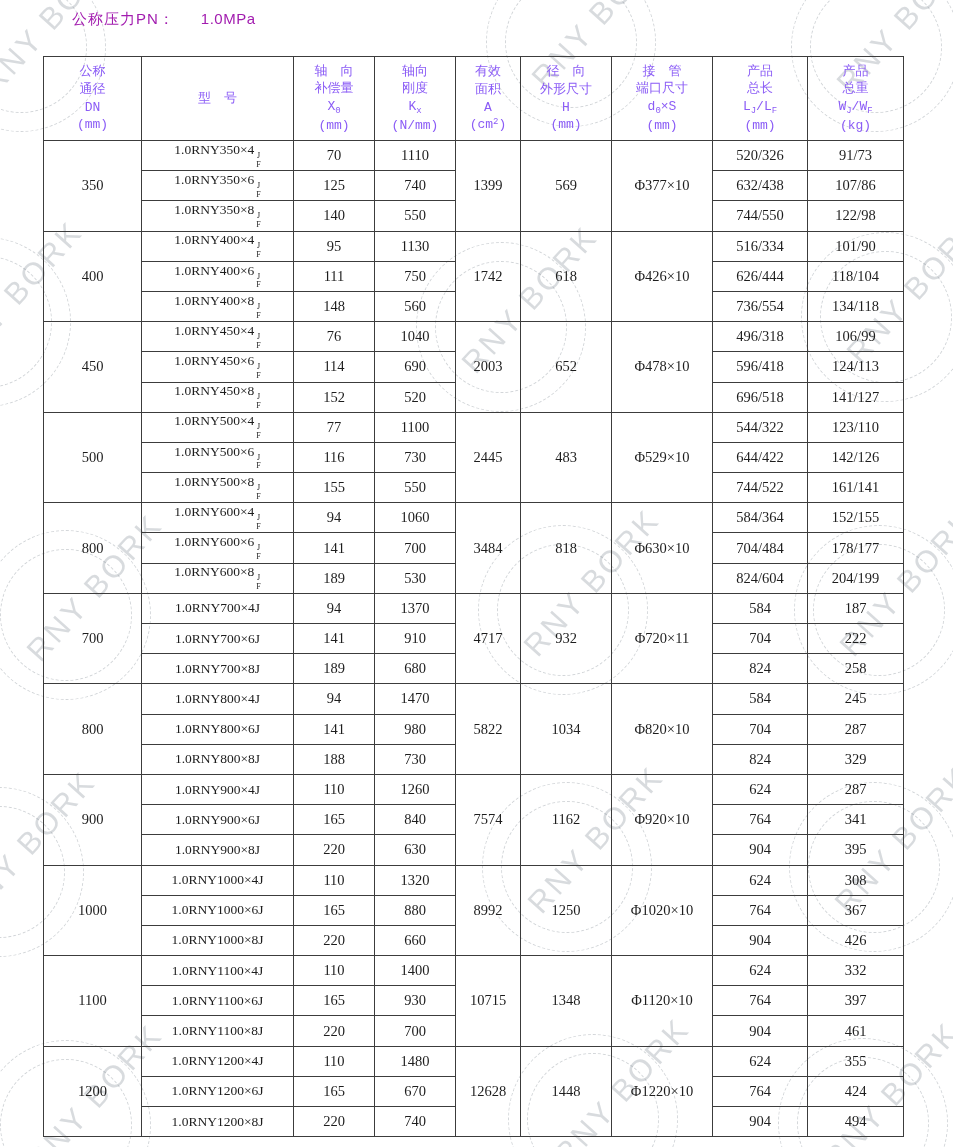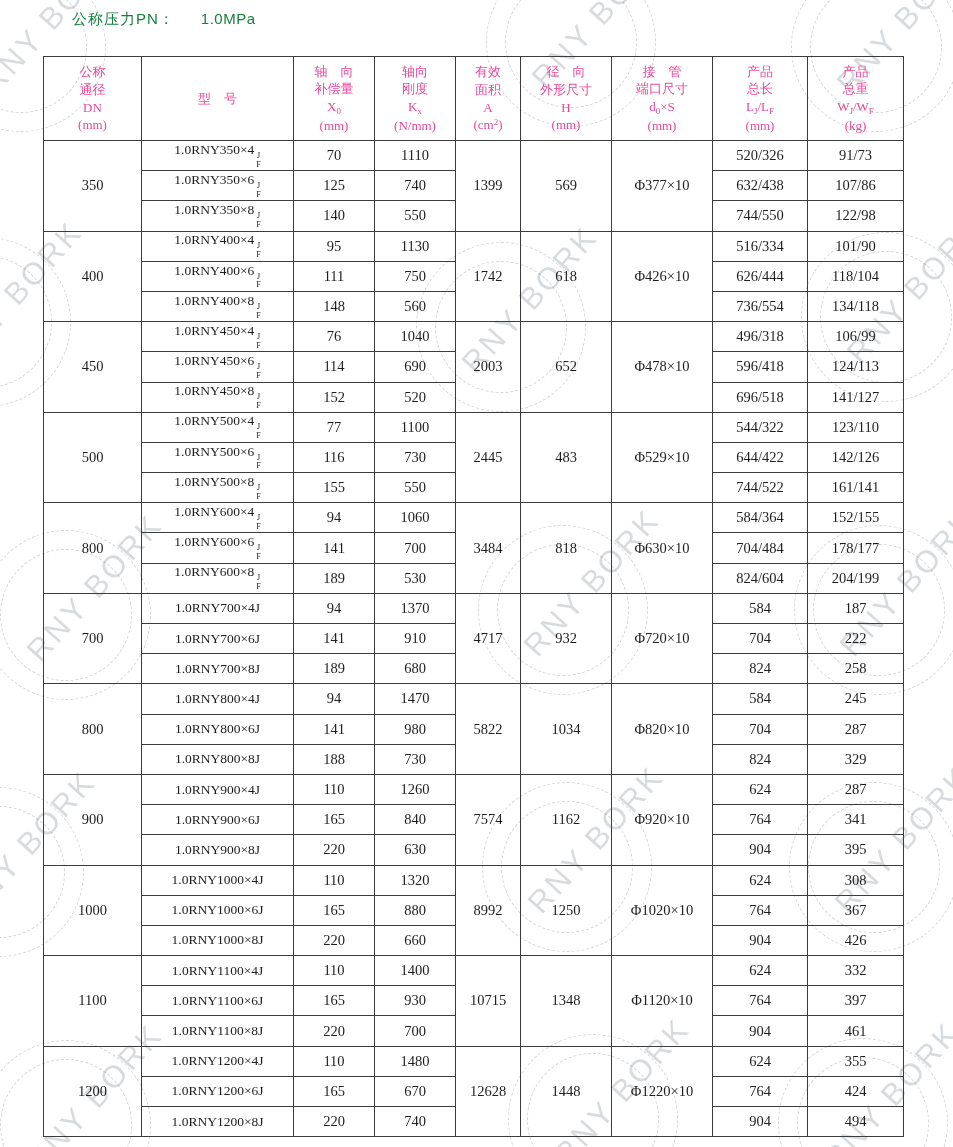--- a/index.html
+++ b/index.html
@@ -19,38 +19,38 @@
     font-size:31px;letter-spacing:3px;white-space:nowrap;
     color:rgba(125,135,145,0.30);
     font-family:"Liberation Sans","DejaVu Sans",sans-serif;
   }
   .wm-circle{position:absolute;border:1px dashed rgba(150,158,165,0.42);border-radius:50%;}
   .wm-circle.outer{width:168px;height:168px;left:6px;top:62px;}
   .wm-circle.inner{width:130px;height:130px;left:25px;top:81px;}
   
   .title{
     position:absolute;left:72px;top:10px;
-    font-size:15px;color:#15803d;letter-spacing:1px;
+    font-size:15px;color:#a21caf;letter-spacing:1px;
   }
   .title .val{margin-left:26px;letter-spacing:0.5px;}
   
   table.spec{
     position:absolute;left:43px;top:56px;width:860px;
     border-collapse:collapse;table-layout:fixed;
     background:transparent;
   }
   table.spec th, table.spec td{
     border:1px solid #3c3c3c;
     text-align:center;vertical-align:middle;
     padding:0 2px;overflow:hidden;
   }
   thead tr{height:84px;}
   th{
-    font-weight:normal;font-size:13px;color:#ec4899;line-height:1.35;
-    font-family:Liberation Serif, serif;
+    font-weight:normal;font-size:13px;color:#8b5cf6;line-height:1.35;
+    font-family:Liberation Mono, monospace;
   }
   tbody tr{height:30.2px;}
   td{
     font-family:"Liberation Serif","DejaVu Serif",serif;
     font-size:14.5px;color:#1d1d1d;
   }
   td.model{font-size:13.5px;}
   .sub{font-size:9px;vertical-align:-3px;}
   .sup{font-size:9px;vertical-align:4px;}
   .jf{
@@ -384,21 +384,21 @@
           <td>824/604</td>
           <td>204/199</td>
         </tr>
         <tr>
           <td rowspan="3">700</td>
           <td class="model">1.0RNY700×4J</td>
           <td>94</td>
           <td>1370</td>
           <td rowspan="3">4717</td>
           <td rowspan="3">932</td>
-          <td rowspan="3">Φ720×10</td>
+          <td rowspan="3">Φ720×11</td>
           <td>584</td>
           <td>187</td>
         </tr>
         <tr>
           <td class="model">1.0RNY700×6J</td>
           <td>141</td>
           <td>910</td>
           <td>704</td>
           <td>222</td>
         </tr>

